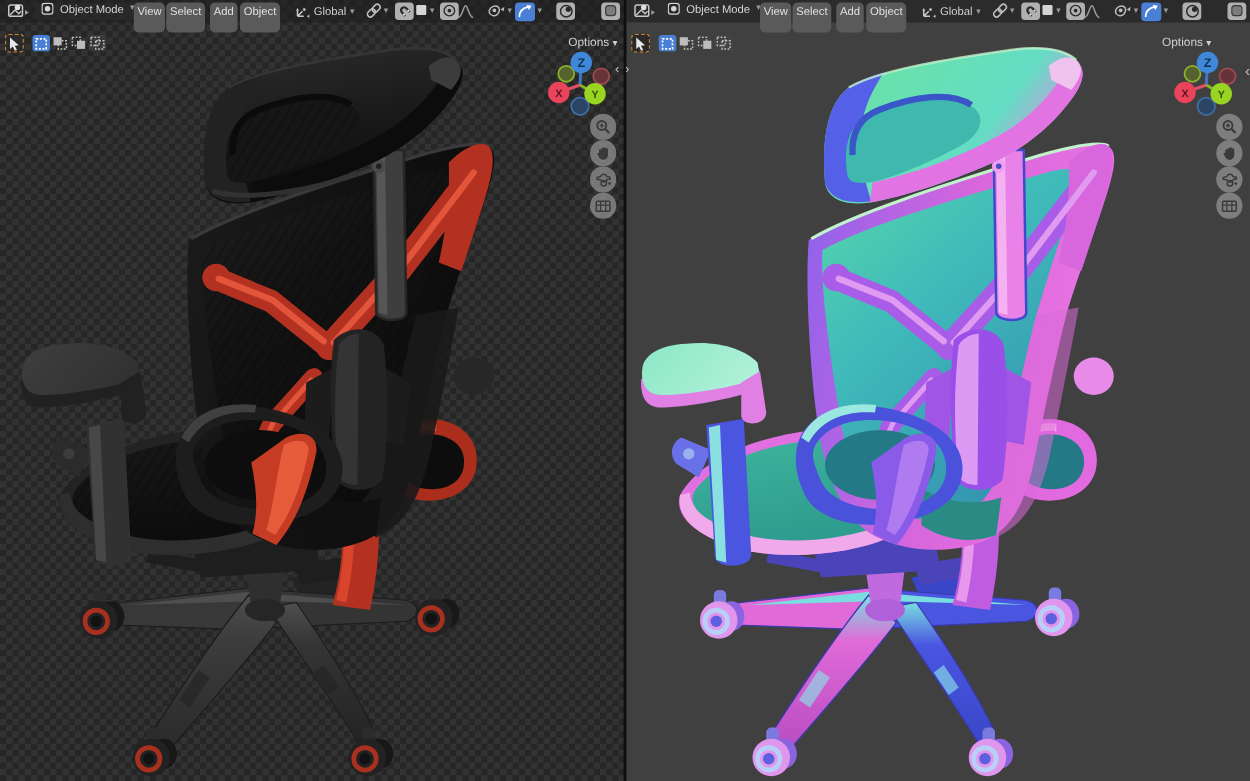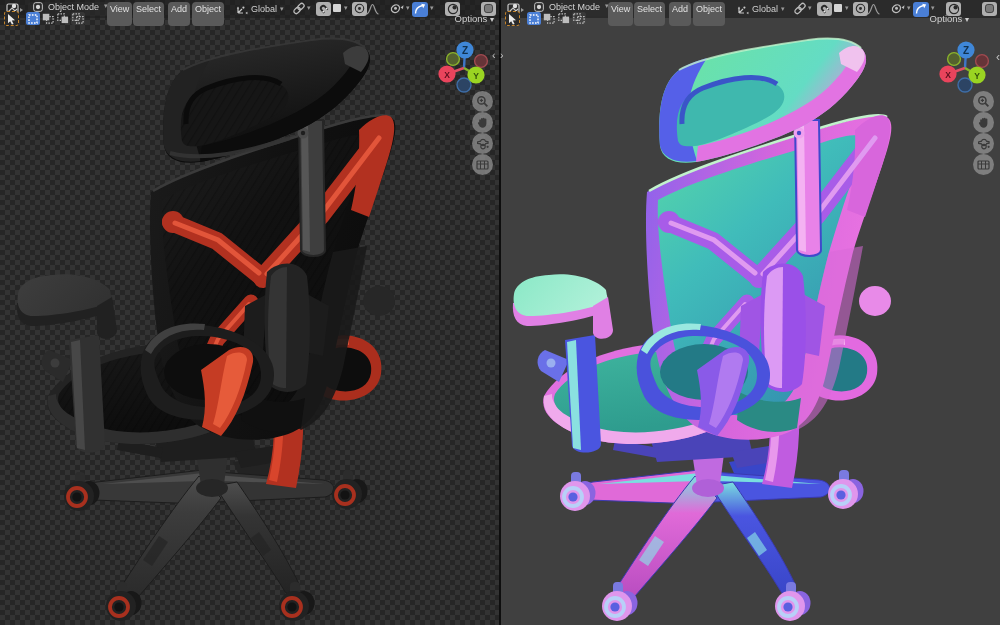--- a/index.html
+++ b/index.html
@@ -7,21 +7,21 @@
 .vp { position:absolute; top:0; width:499px; height:625px; overflow:hidden; }
 #vpL { left:0;
   background-color:#262626;
   background-image: linear-gradient(45deg,#333333 25%,transparent 25%,transparent 75%,#333333 75%),
                     linear-gradient(45deg,#333333 25%,transparent 25%,transparent 75%,#333333 75%);
   background-size:10px 10px; background-position:0 0,5px 5px; }
 #vpR { left:501px; background-color:#404040; }
 #divider { position:absolute; left:499px; top:0; width:2px; height:625px; background:#0e0e0e; z-index:50; }
 .chair { position:absolute; left:0; top:0; z-index:5; filter:blur(0.4px); }
 .hdr1 { position:absolute; left:0; top:0; width:100%; height:18px; background:rgba(30,30,30,0.62); z-index:20; }
-.hdr2 { position:absolute; left:0; top:10px; width:100%; height:17px; z-index:20; }
+.hdr2 { position:absolute; left:0; top:26px; width:100%; height:17px; z-index:20; }
 .edicon { position:absolute; left:6px; top:2px; }
 .modesel { position:absolute; left:28px; top:1.5px; height:14px; display:flex; align-items:flex-start; gap:5px; padding:0 5px; background:rgba(45,45,45,0.55); border-radius:3px; color:#d5d5d5; font-size:9px; }
 .car2 { font-size:7px; color:#9a9a9a; }
 .mbtn { position:absolute; top:1.5px; height:24px; line-height:14px; padding:0 3px; background:#5a5a5a; border-radius:4px; color:#e0e0e0; font-size:9px; }
 .glob { position:absolute; left:236px; top:1.5px; height:14px; display:flex; align-items:center; gap:3px; color:#d0d0d0; font-size:9px; }
 .car { position:absolute; top:4px; font-size:7px; color:#9a9a9a; }
 .lnk { position:absolute; left:292px; top:2px; }
 .ibox { position:absolute; top:1.5px; width:15px; height:14px; background:#b0b0b0; border-radius:3px; display:flex; align-items:center; justify-content:center; }
 .sq { position:absolute; left:333px; top:4px; width:8px; height:8px; background:#d4d4d4; border-radius:1px; }
 .curve { position:absolute; left:366px; top:3px; }

